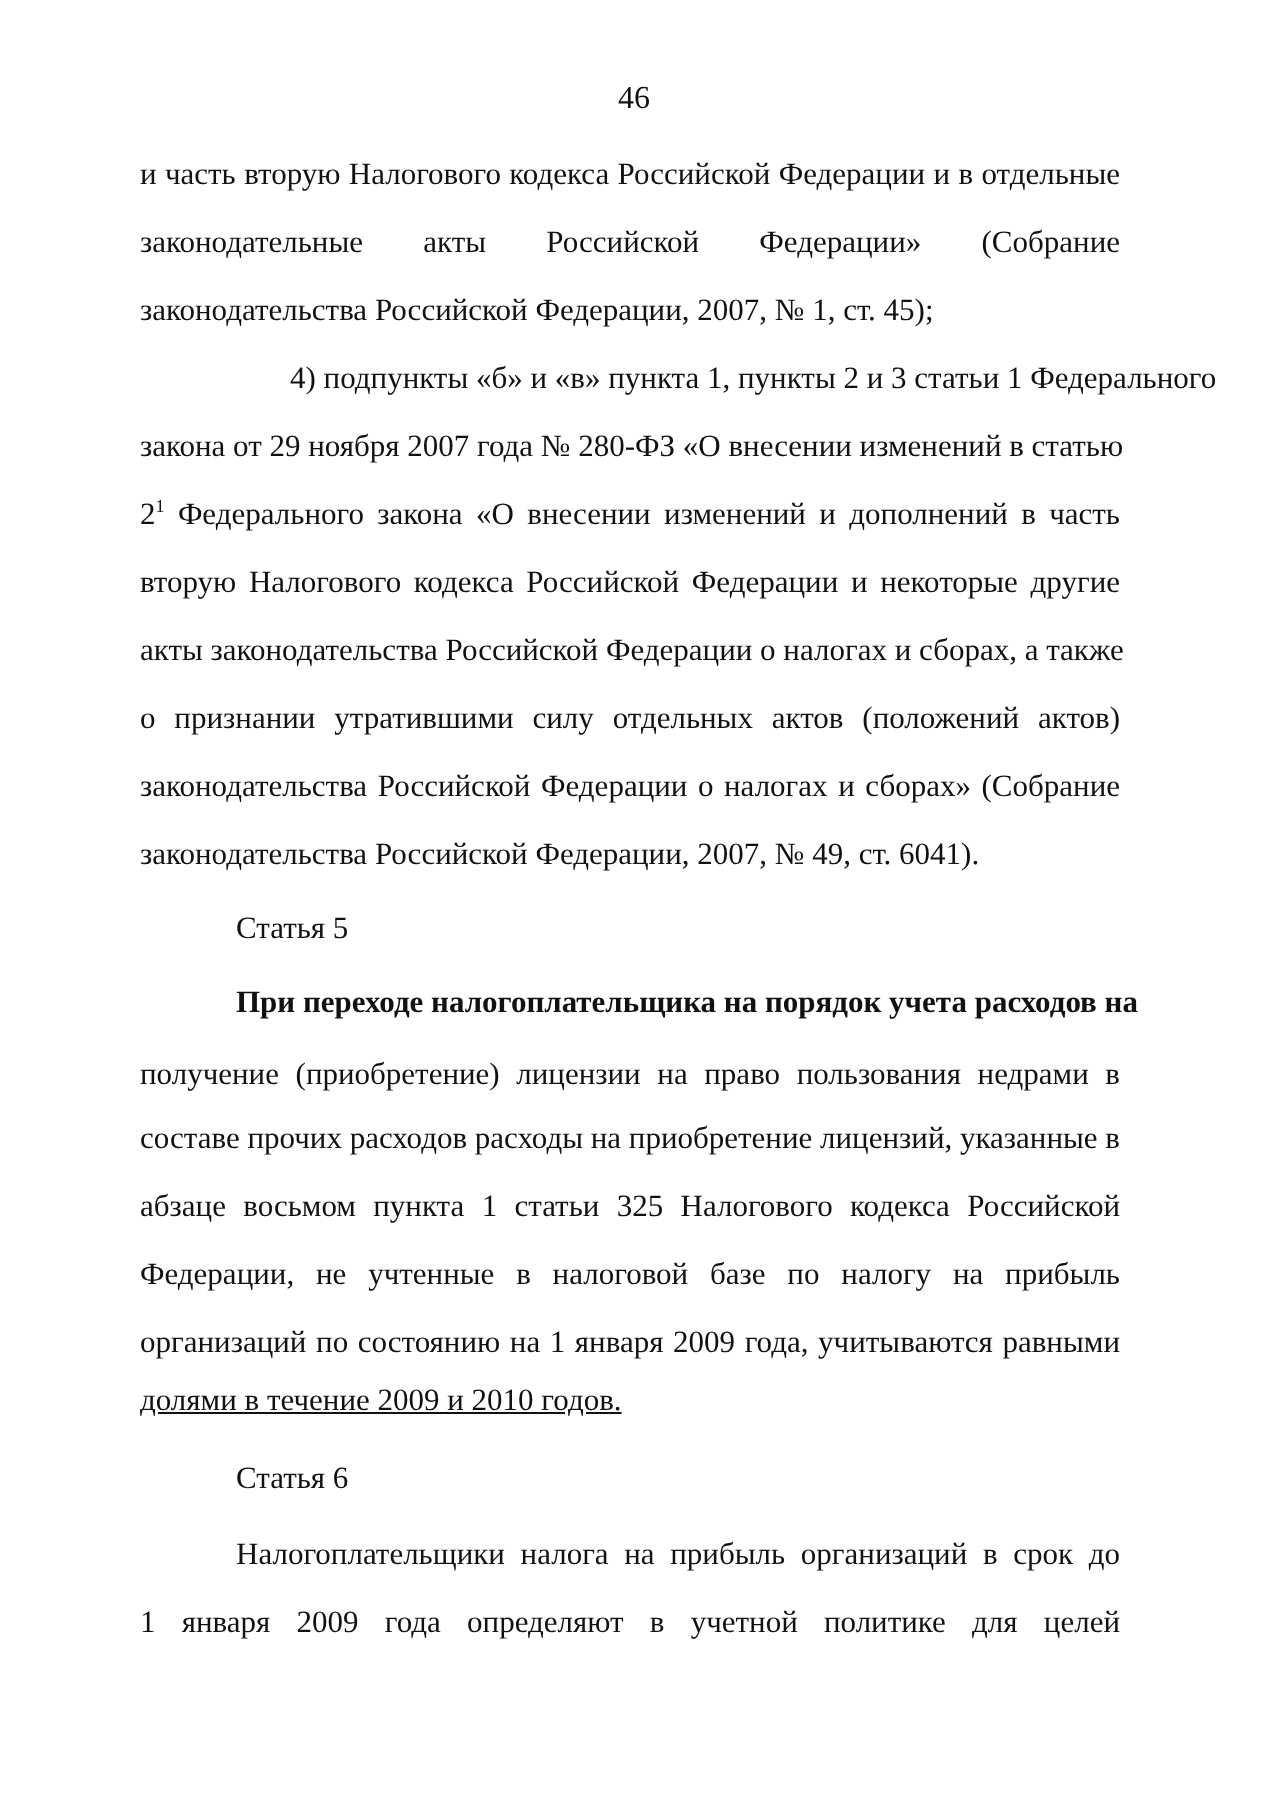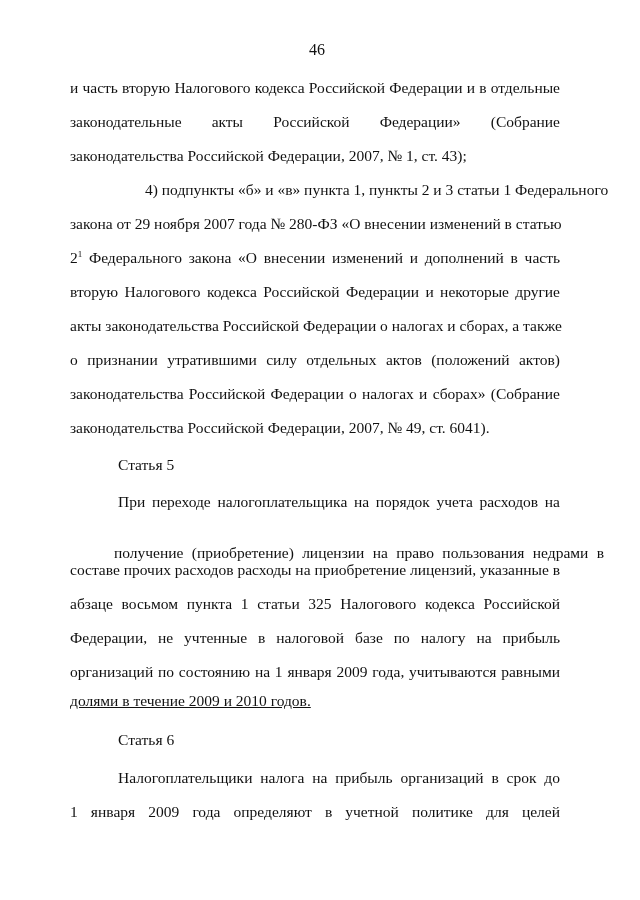--- a/index.html
+++ b/index.html
@@ -56,41 +56,41 @@
     }
   </style>
 </head>
 <body>
 
 <div class="page-number">46</div>
 
 <div>
   <div class="line" style="top:78px;">и часть вторую Налогового кодекса Российской Федерации и в отдельные</div>
   <div class="line" style="top:112px;">законодательные акты Российской Федерации» (Собрание</div>
-  <div class="line last" style="top:146px;">законодательства Российской Федерации, 2007, № 1, ст. 43);</div>
+  <div class="line last" style="top:146px;">законодательства Российской Федерации, 2007, № 1, ст. 45);</div>
 </div>
 
 <div>
   <div class="line indent" style="top:180px;margin-left:27px;">4) подпункты «б» и «в» пункта 1, пункты 2 и 3 статьи 1 Федерального</div>
   <div class="line" style="top:214px;">закона от 29 ноября 2007 года № 280-ФЗ «О внесении изменений в статью</div>
   <div class="line" style="top:248px;">
     <span><span>2</span><sup>1</sup></span>
     <span>Федерального закона «О внесении изменений и дополнений в часть</span>
   </div>
   <div class="line" style="top:282px;">вторую Налогового кодекса Российской Федерации и некоторые другие</div>
   <div class="line" style="top:316px;">акты законодательства Российской Федерации о налогах и сборах, а также</div>
   <div class="line" style="top:350px;">о признании утратившими силу отдельных актов (положений актов)</div>
   <div class="line" style="top:384px;">законодательства Российской Федерации о налогах и сборах» (Собрание</div>
   <div class="line last" style="top:418px;">законодательства Российской Федерации, 2007, № 49, ст. 6041).</div>
 </div>
 
 <div class="heading" style="top:455px;">Статья 5</div>
 <div>
-  <div class="line indent" style="top:492px;">При переходе налогоплательщика на порядок учета расходов на</div>
-  <div class="line" style="top:543px;margin-left:44px;">получение (приобретение) лицензии на право пользования недрами в</div>
+  <div class="line indent" style="top:492px;font-weight:bold;">При переходе налогоплательщика на порядок учета расходов на</div>
+  <div class="line" style="top:528px;">получение (приобретение) лицензии на право пользования недрами в</div>
   <div class="line" style="top:560px;">составе прочих расходов расходы на приобретение лицензий, указанные в</div>
   <div class="line" style="top:594px;">абзаце восьмом пункта 1 статьи 325 Налогового кодекса Российской</div>
   <div class="line" style="top:628px;">Федерации, не учтенные в налоговой базе по налогу на прибыль</div>
   <div class="line" style="top:662px;">организаций по состоянию на 1 января 2009 года, учитываются равными</div>
   <div class="line last" style="top:691px;text-decoration:underline;">долями в течение 2009 и 2010 годов.</div>
 </div>
 
 <div class="heading" style="top:730px;">Статья 6</div>
 <div>
   <div class="line indent" style="top:768px;">Налогоплательщики налога на прибыль организаций в срок до</div>

